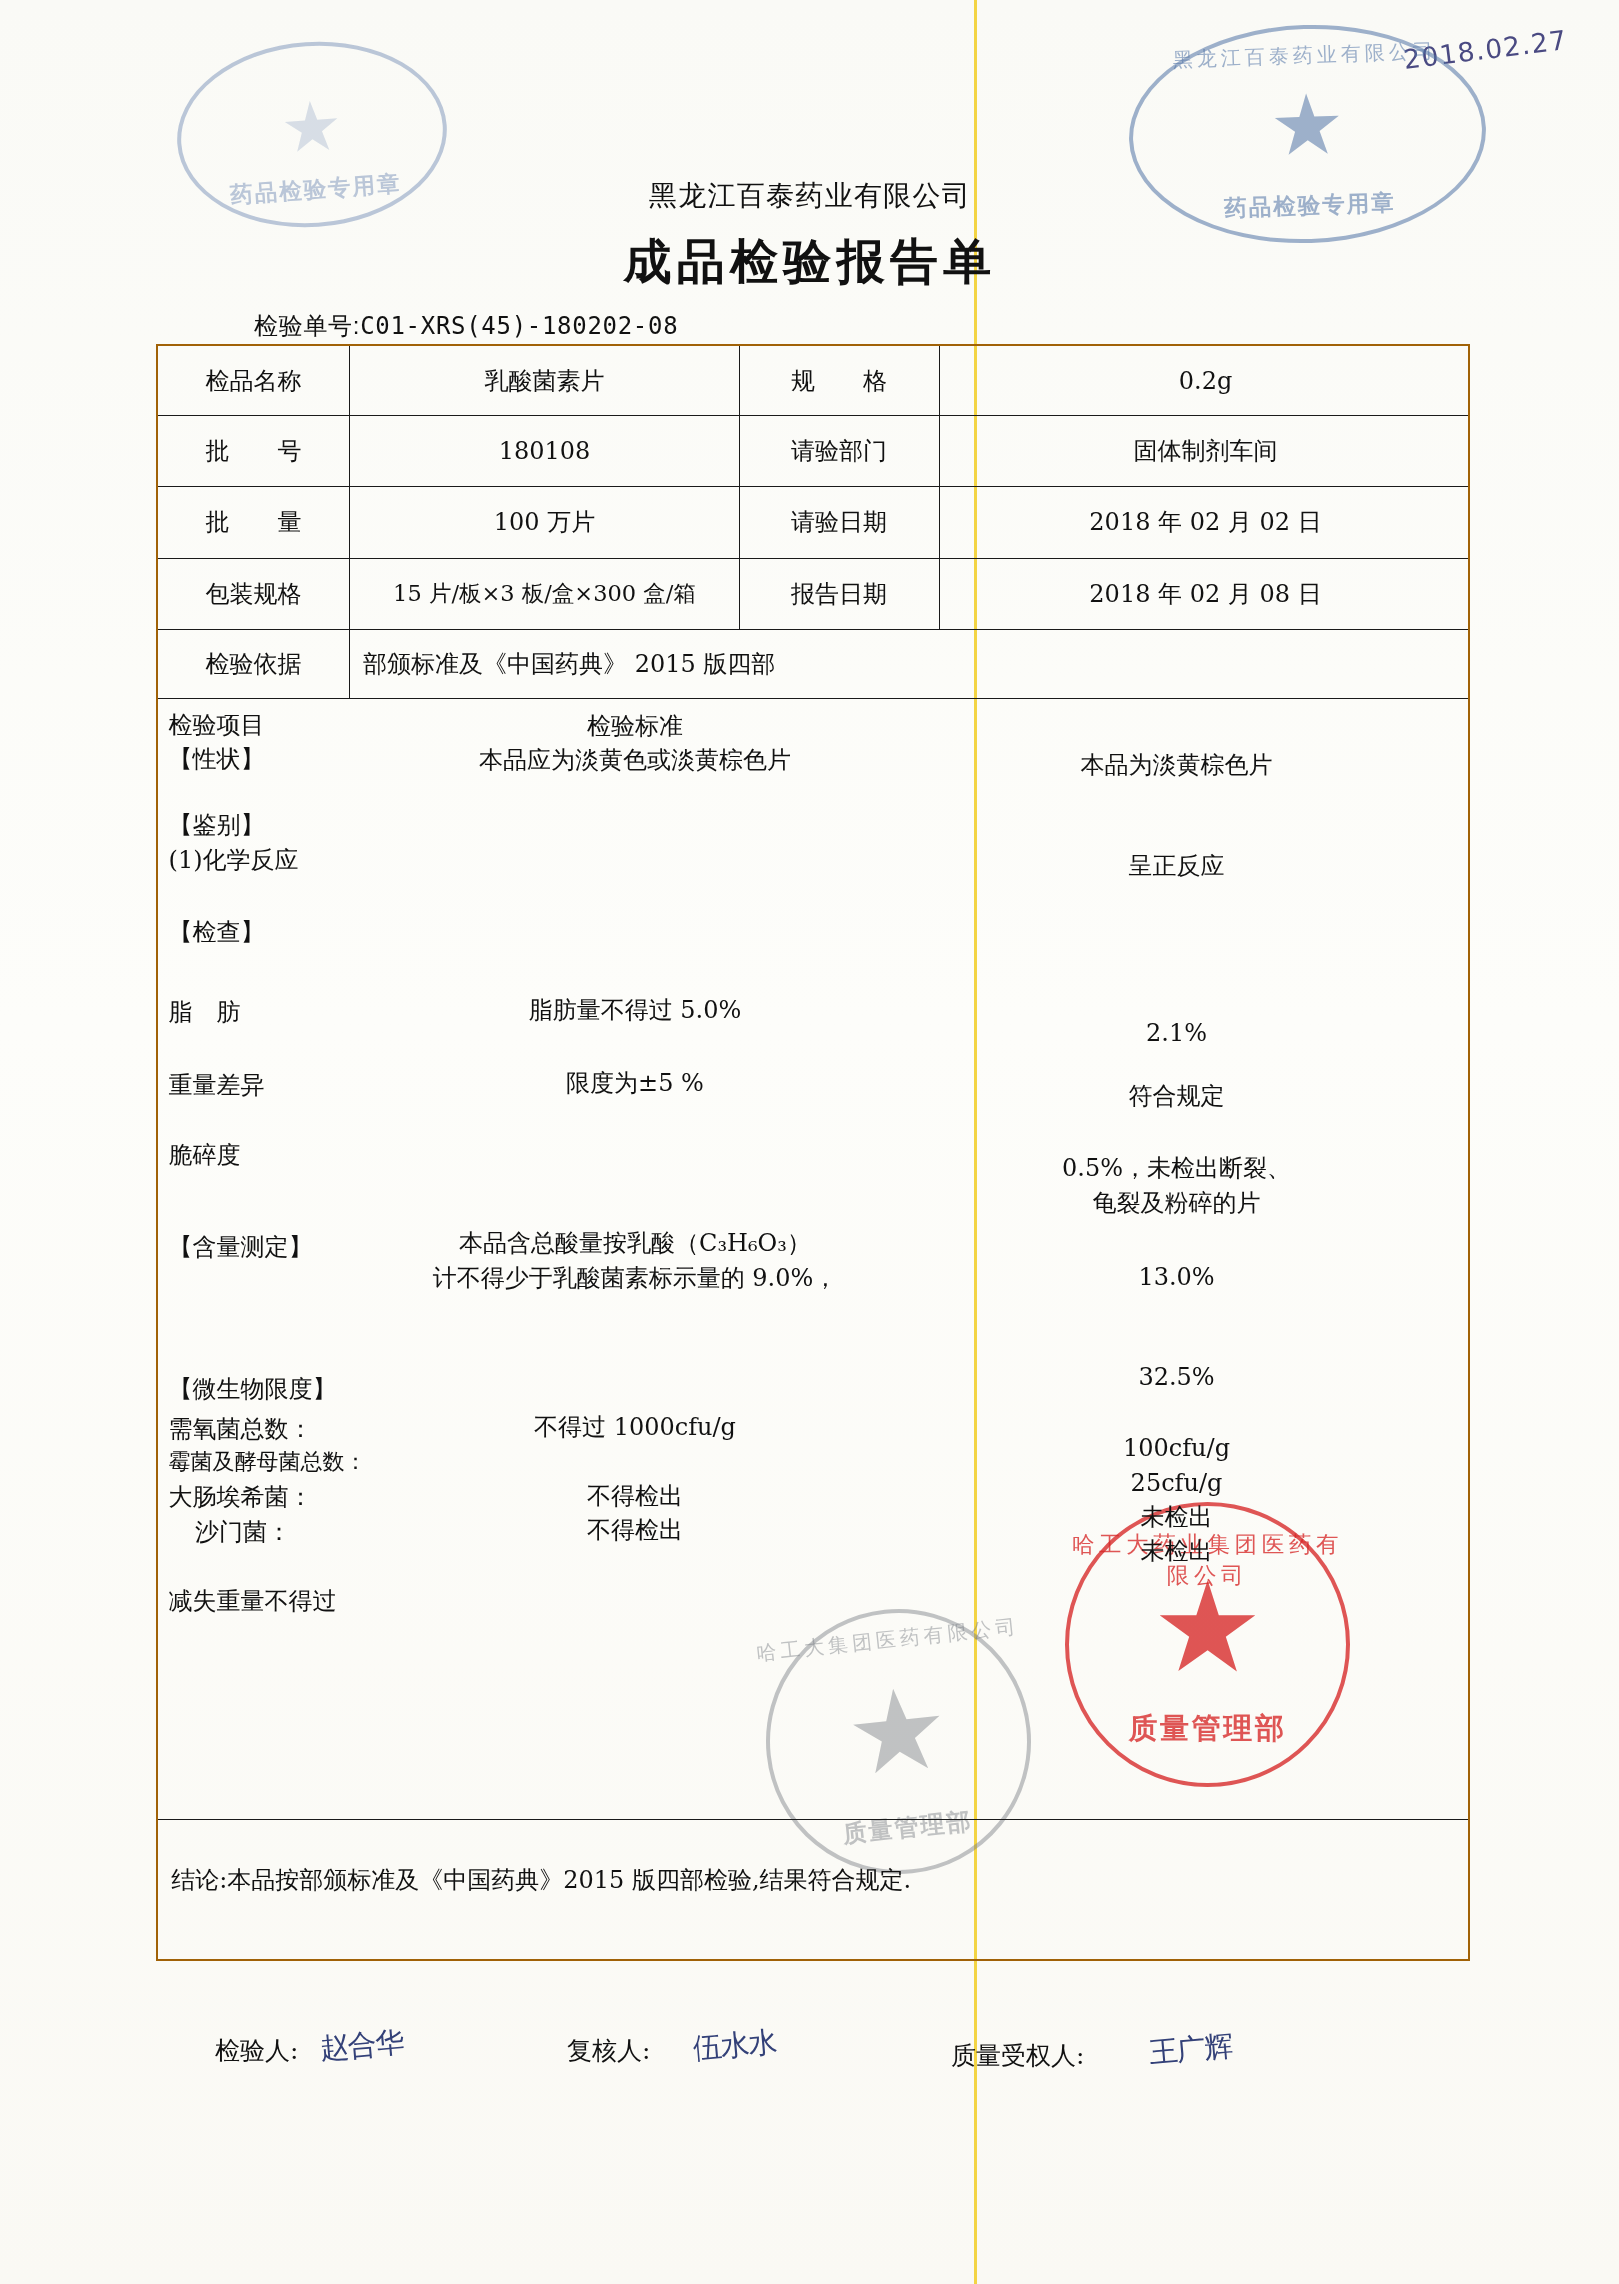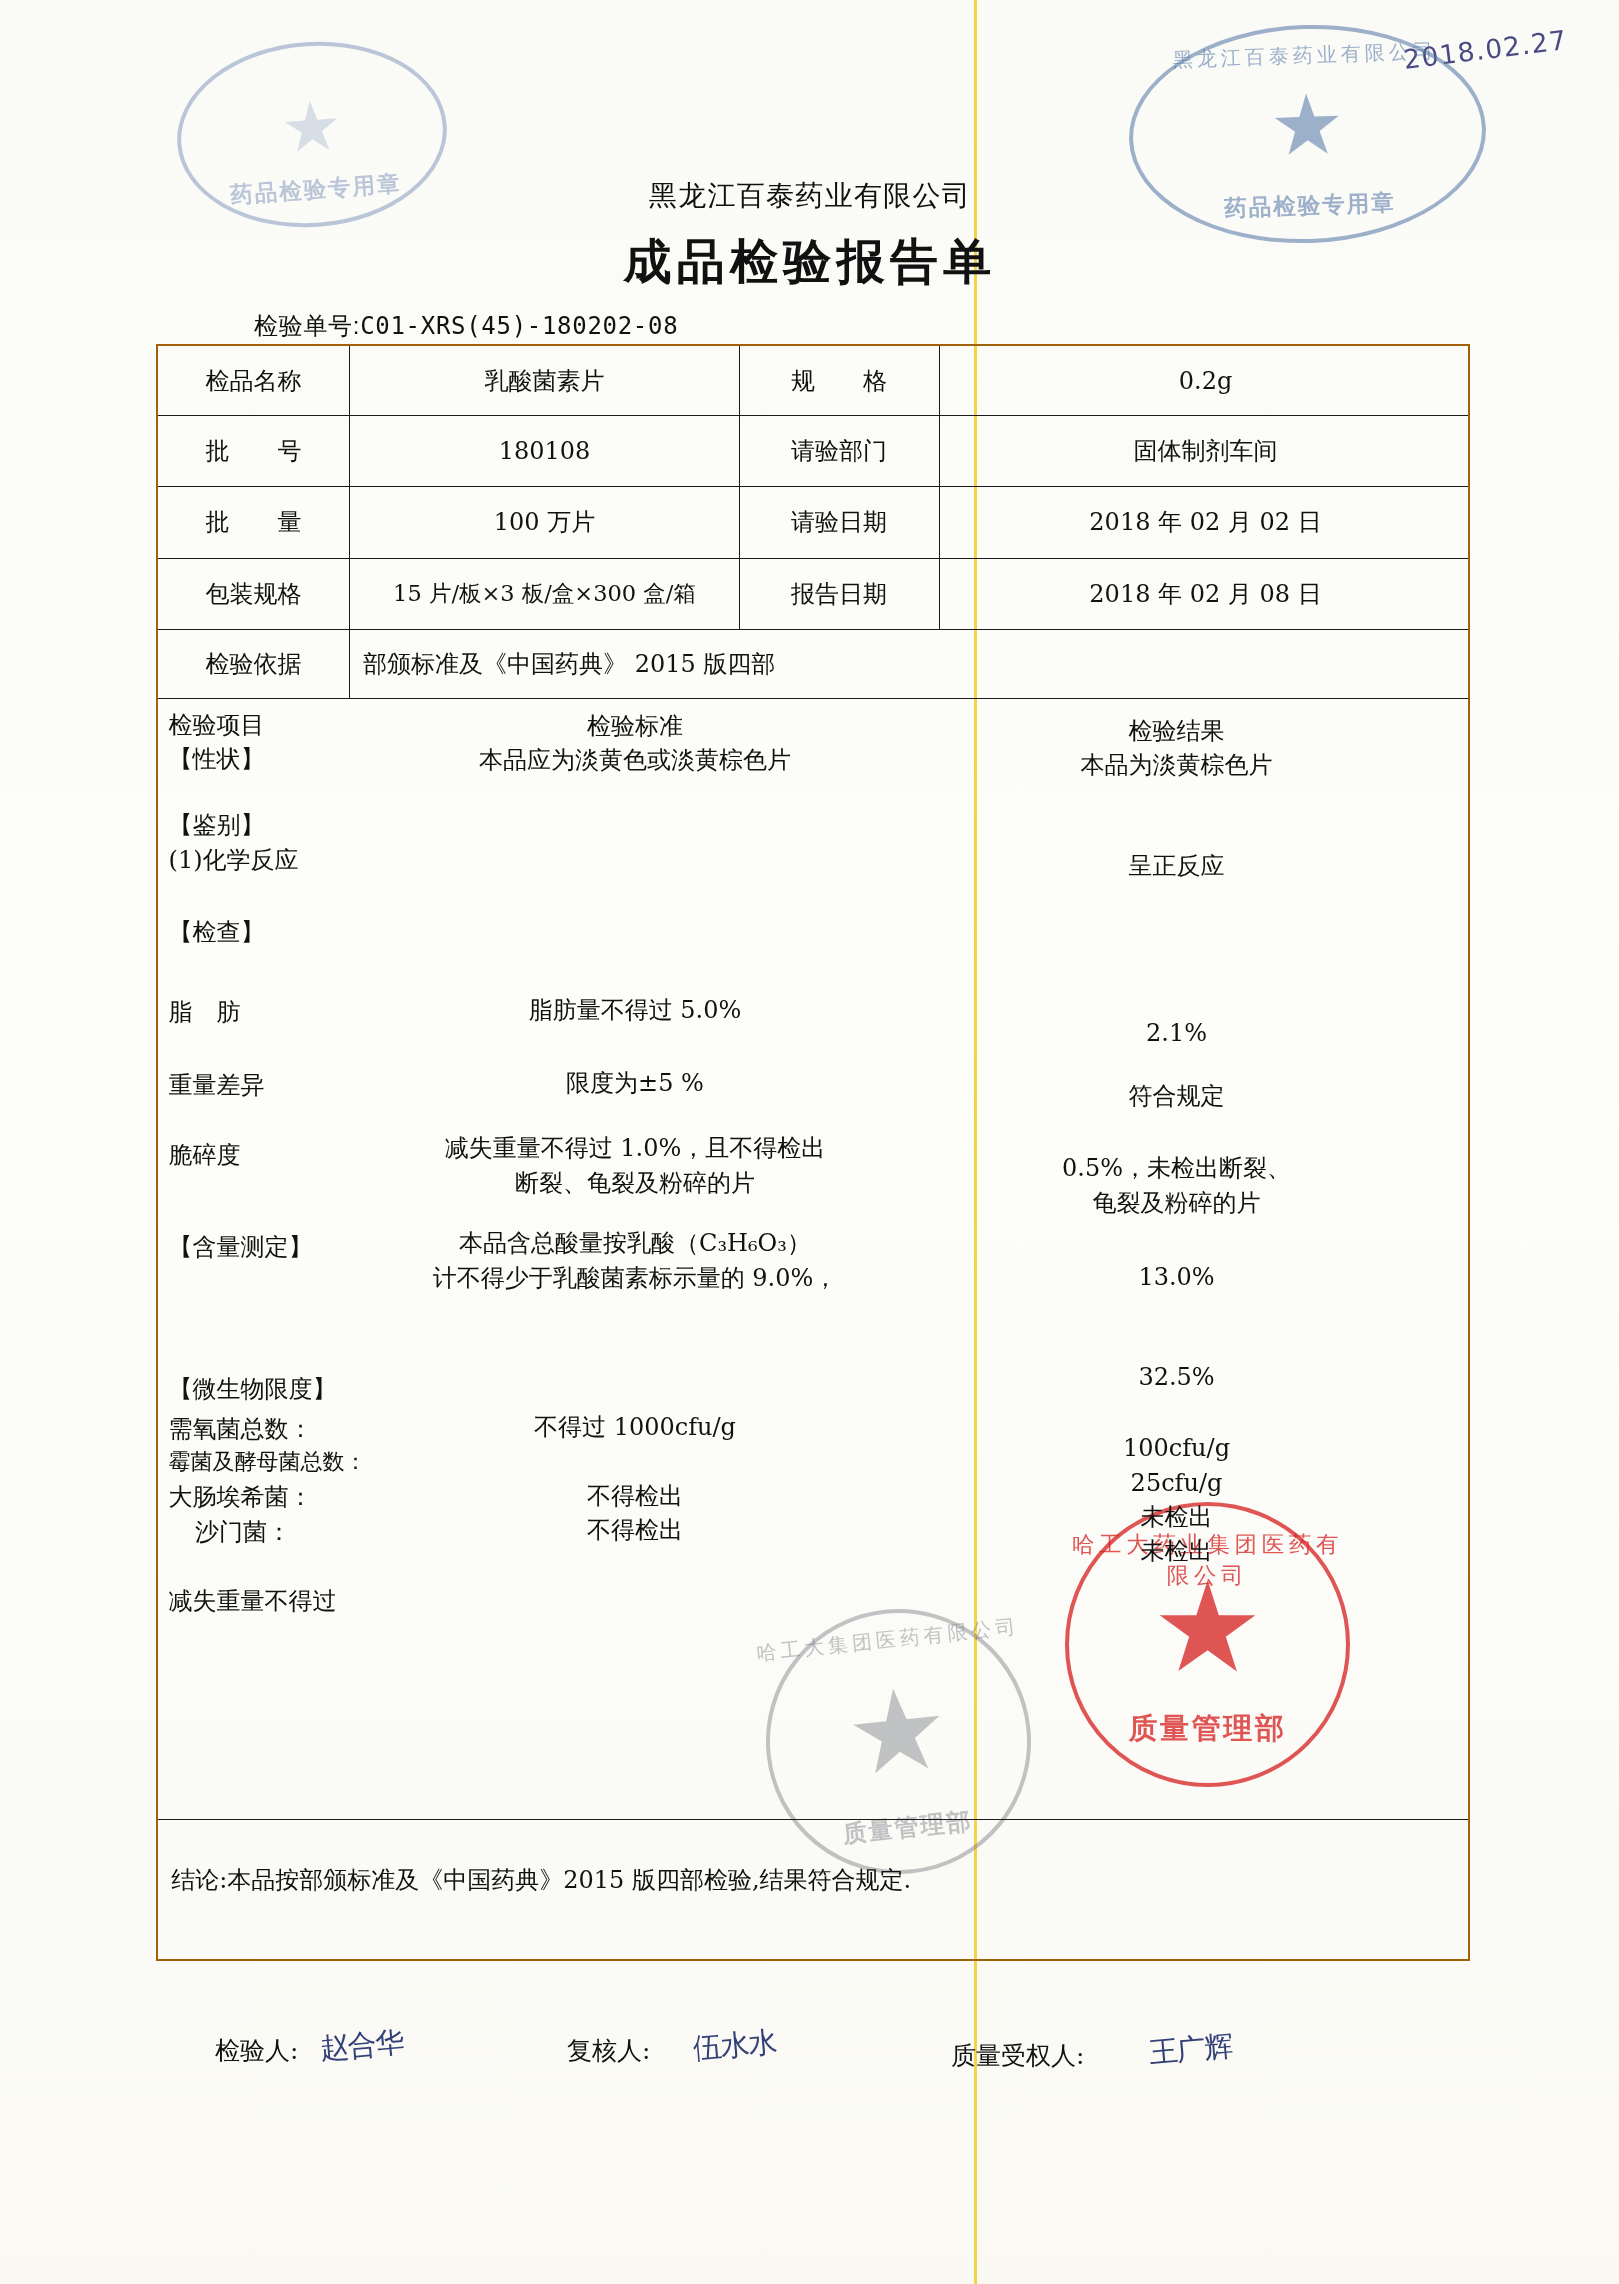--- a/index.html
+++ b/index.html
@@ -340,43 +340,40 @@
     <div class="cell infolabel" style="top:212px; height:71px">包装规格</div>
     <div class="cell infoval1" style="top:212px; height:71px; font-size:22.5px">15 片/板×3 板/盒×300 盒/箱</div>
     <div class="cell infolabel2" style="top:212px; height:71px">报告日期</div>
     <div class="cell infoval2" style="top:212px; height:71px">2018 年 02 月 08 日</div>
 
     <div class="cell infolabel" style="top:283px; height:69px">检验依据</div>
     <div class="cell" style="top:283px; height:69px; left:205px; width:926px;">部颁标准及《中国药典》 2015 版四部</div>
 
     <div class="col-item" style="top:363px">检验项目</div>
     <div class="col-std" style="top:363px">检验标准</div>
-    <div class="col-res" style="top:368px">检验结果</div>
 
     <div class="col-item" style="top:397px">【性状】</div>
     <div class="col-std" style="top:397px">本品应为淡黄色或淡黄棕色片</div>
     <div class="col-res" style="top:402px">本品为淡黄棕色片</div>
 
     <div class="col-item" style="top:463px">【鉴别】</div>
     <div class="col-item" style="top:498px">(1)化学反应</div>
     <div class="col-res" style="top:503px">呈正反应</div>
 
     <div class="col-item" style="top:570px">【检查】</div>
 
     <div class="col-item" style="top:650px">脂　肪</div>
     <div class="col-std" style="top:647px">脂肪量不得过 5.0%</div>
     <div class="col-res" style="top:670px">2.1%</div>
 
     <div class="col-item" style="top:723px">重量差异</div>
     <div class="col-std" style="top:720px">限度为±5 %</div>
     <div class="col-res" style="top:733px">符合规定</div>
 
     <div class="col-item" style="top:793px">脆碎度</div>
-    <div class="col-std" style="top:785px; white-space:pre-line">减失重量不得过 1.0%，且不得检出
-断裂、龟裂及粉碎的片</div>
     <div class="col-res" style="top:805px; white-space:pre-line">0.5%，未检出断裂、
 龟裂及粉碎的片</div>
 
     <div class="col-item" style="top:885px">【含量测定】</div>
     <div class="col-std" style="top:880px; white-space:pre-line">本品含总酸量按乳酸（C₃H₆O₃）
 计不得少于乳酸菌素标示量的 9.0%，</div>
     <div class="col-res" style="top:914px">13.0%</div>
 
     <div class="col-res" style="top:1014px">32.5%</div>
 

